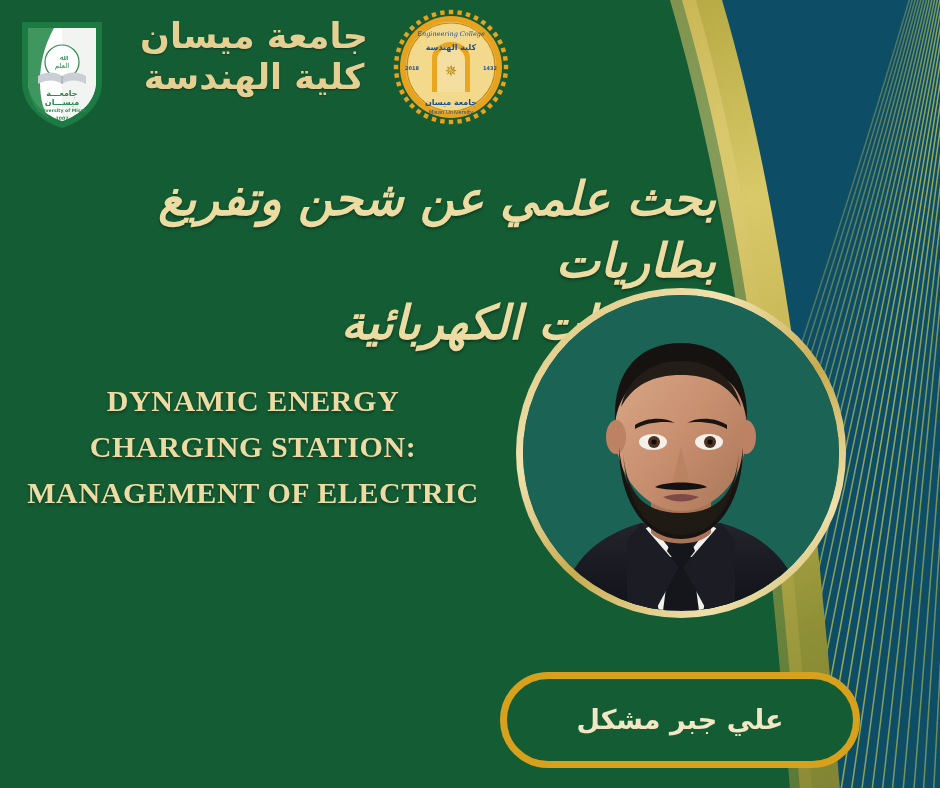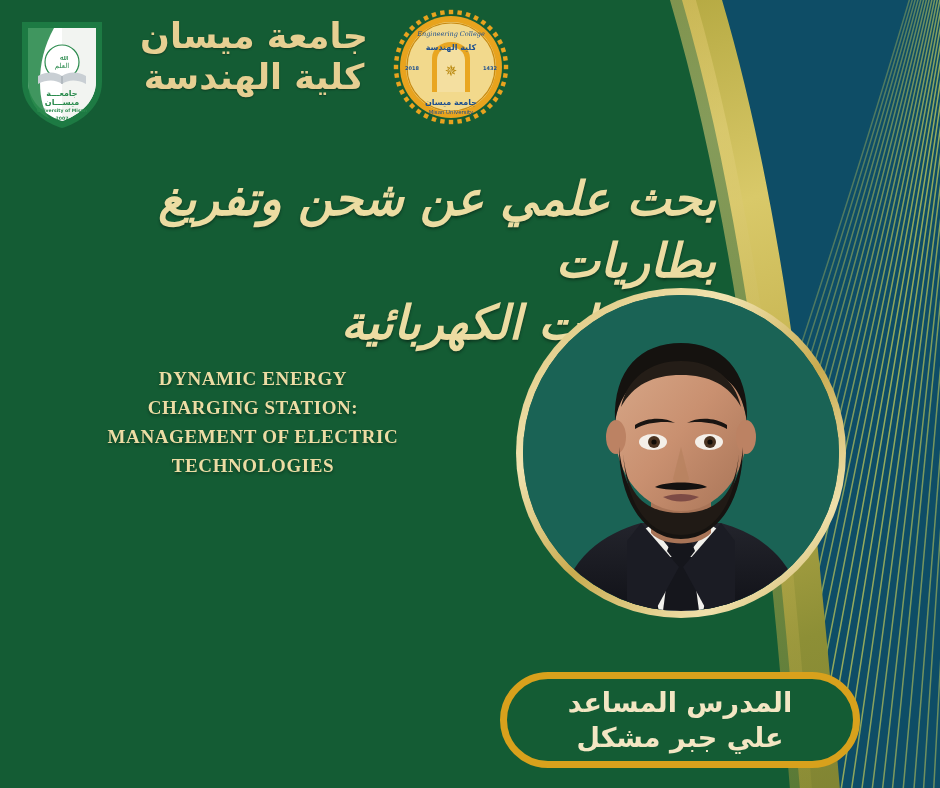--- a/index.html
+++ b/index.html
@@ -49,24 +49,24 @@
   .ar-title{
     position:absolute;left:26px;top:168px;width:690px;
     direction:rtl;
     color:#ecdca2;font-size:47px;line-height:1.32;font-weight:bold;
     font-style:italic;
     text-shadow:0 2px 3px rgba(0,0,0,.35);
   }
 
   
   .en-title{
-    position:absolute;left:20px;top:364px;width:466px;
+    position:absolute;left:20px;top:378px;width:466px;
     text-align:center;color:#ecdca4;
     font-family:"Liberation Serif", "DejaVu Serif", serif;
-    font-weight:bold;font-size:19px;line-height:1.53;
+    font-weight:bold;font-size:30px;line-height:1.53;
     letter-spacing:.6px;
     text-shadow:0 2px 3px rgba(0,0,0,.35);
   }
   .en-title .ln{display:block;white-space:nowrap;}
 
   
   .portrait-wrap{
     position:absolute;left:516px;top:288px;width:330px;height:330px;
   }
   .portrait-ring{
@@ -232,21 +232,20 @@
 
   <div class="ar-title">
     <div>بحث علمي عن شحن وتفريغ بطاريات</div>
     <div>السيارات الكهربائية</div>
   </div>
 
   <div class="en-title">
     <span class="ln">DYNAMIC ENERGY</span>
     <span class="ln">CHARGING STATION:</span>
     <span class="ln">MANAGEMENT OF ELECTRIC</span>
-    <span class="ln">TECHNOLOGIES</span>
   </div>
 
   <div class="portrait-wrap">
     <div class="portrait-ring">
       <div class="portrait-inner">
         <svg class="portrait-svg" viewBox="0 0 316 316" preserveAspectRatio="xMidYMid slice">
           <defs>
             <linearGradient id="skin" x1="0" y1="0" x2="1" y2="1">
               <stop offset="0%" stop-color="#d8a98a"></stop>
               <stop offset="50%" stop-color="#c99070"></stop>
@@ -296,18 +295,17 @@
           <path d="M132 192 C142 186 174 186 184 192 C174 196 142 196 132 192 Z" fill="#141110"></path>
 
           <path d="M140 202 C152 198 164 198 176 202 C164 208 152 208 140 202 Z" fill="#7d4b45"></path>
         </svg>
       </div>
     </div>
   </div>
 
   <div class="nameplate">
     <div class="np-text">
-      <div>المدرس المساعد</div>
       <div>علي جبر مشكل</div>
     </div>
   </div>
 
 </div>
 
 </body></html>

